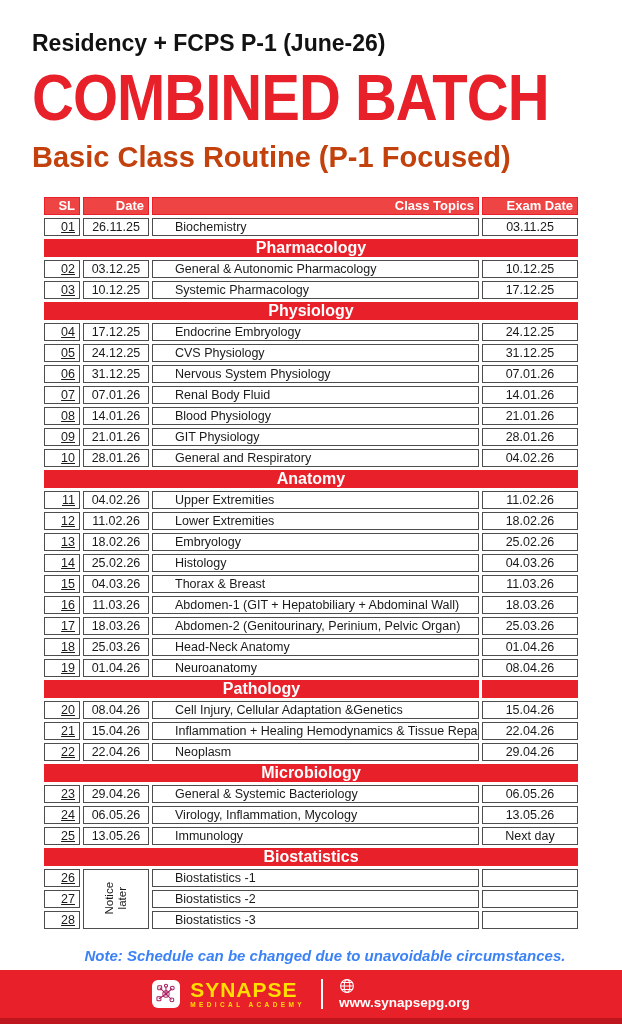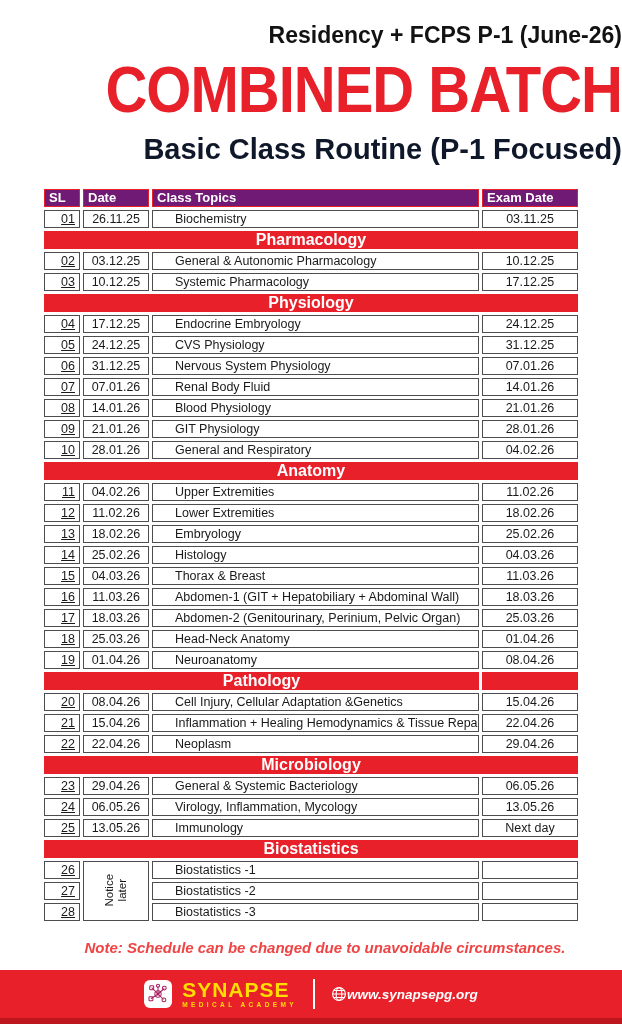--- a/index.html
+++ b/index.html
@@ -3,61 +3,61 @@
 <meta charset="utf-8">
 <style>
   html,body{margin:0;padding:0;}
   body{
     width:622px;height:1024px;overflow:hidden;position:relative;
     background:#ffffff;
     font-family:"Liberation Sans", sans-serif;
     color:#1a1a1a;
   }
   
-  .hdr-wrap{padding-top:20px;text-align:right;margin-left:32px;}
+  .hdr-wrap{padding-top:28px;text-align:left;margin-left:32px;}
   .subtitle{font-size:23px;font-weight:700;color:#121212;line-height:30px;}
   .title{
     color:#E8202A;font-size:58px;font-weight:800;line-height:68px;
     margin:6px 0 6px;letter-spacing:-1px;
     transform:scaleY(1.12);
   }
-  .subheading{font-size:29px;font-weight:700;color:#0f172a;line-height:38px;}
+  .subheading{font-size:29px;font-weight:700;color:#c2410c;line-height:38px;}
   
   table.routine{
     width:540px;margin:18px auto 0;
     border-collapse:separate;border-spacing:3px;
     table-layout:fixed;
   }
   table.routine td{
     height:16px;padding:0 4px;
     border:1px solid #4d4d4d;background:#fff;
     font-size:12.5px;line-height:16px;color:#1a1a1a;
     overflow:hidden;white-space:nowrap;
   }
   table.routine td.hdr{
-    background:#701a75;border-color:#E8202A;color:#fff;
-    font-weight:700;text-align:left;font-size:13px;
+    background:#ef4444;border-color:#E8202A;color:#fff;
+    font-weight:700;text-align:right;font-size:13px;
   }
   table.routine td.band{
     background:#E8202A;border-color:#E8202A;color:#fff;
     font-weight:700;text-align:center;font-size:16px;
   }
   table.routine td.sl{text-align:right;text-decoration:underline;}
   table.routine td.date{text-align:center;}
   table.routine td.exam{text-align:center;}
   table.routine td.topic{text-align:left;padding-left:22px;}
   table.routine td.merged{vertical-align:middle;text-align:center;}
   .rot{
     display:inline-block;transform:rotate(-90deg);
     font-size:11.5px;line-height:1.15;white-space:pre-line;color:#1a1a1a;
   }
   
   .note{
     margin-top:15px;text-align:center;
-    color:#ef4444;font-weight:700;font-style:italic;font-size:15px;margin-left:28px;
+    color:#3b82f6;font-weight:700;font-style:italic;font-size:15px;margin-left:28px;
   }
   
   .footer{
     position:absolute;left:0;bottom:0;width:622px;height:54px;
     background:#E8202A;border-bottom:6px solid #BE161E;box-sizing:border-box;
   }
   .footer-inner{
     height:48px;display:flex;align-items:center;justify-content:center;gap:10px;
   }
   .logo-box{
@@ -65,21 +65,21 @@
     display:flex;align-items:center;justify-content:center;flex:0 0 auto;
   }
   .brand{display:flex;flex-direction:column;align-items:flex-start;}
   .brand-name{
     color:#FFDE00;font-weight:800;font-size:21px;line-height:20px;letter-spacing:1px;
   }
   .brand-tagline{
     color:#FFDE00;font-weight:700;font-size:6.5px;letter-spacing:3.4px;line-height:8px;margin-top:1px;
   }
   .v-divider{width:2px;height:30px;background:#ffffff;margin:0 6px;}
-  .site{display:flex;flex-direction:row;align-items:flex-end;font-style:italic;}
+  .site{display:flex;flex-direction:column;align-items:flex-start;}
   .site-url{color:#ffffff;font-weight:700;font-size:13.5px;line-height:15px;margin-top:1px;}
   .globe{display:block;height:16px;}
 </style>
 </head>
 <body>
 
 <div class="hdr-wrap">
   <div class="subtitle">Residency + FCPS P-1 (June-26)</div>
   <div class="title">COMBINED BATCH</div>
   <div class="subheading">Basic Class Routine (P-1 Focused)</div>

